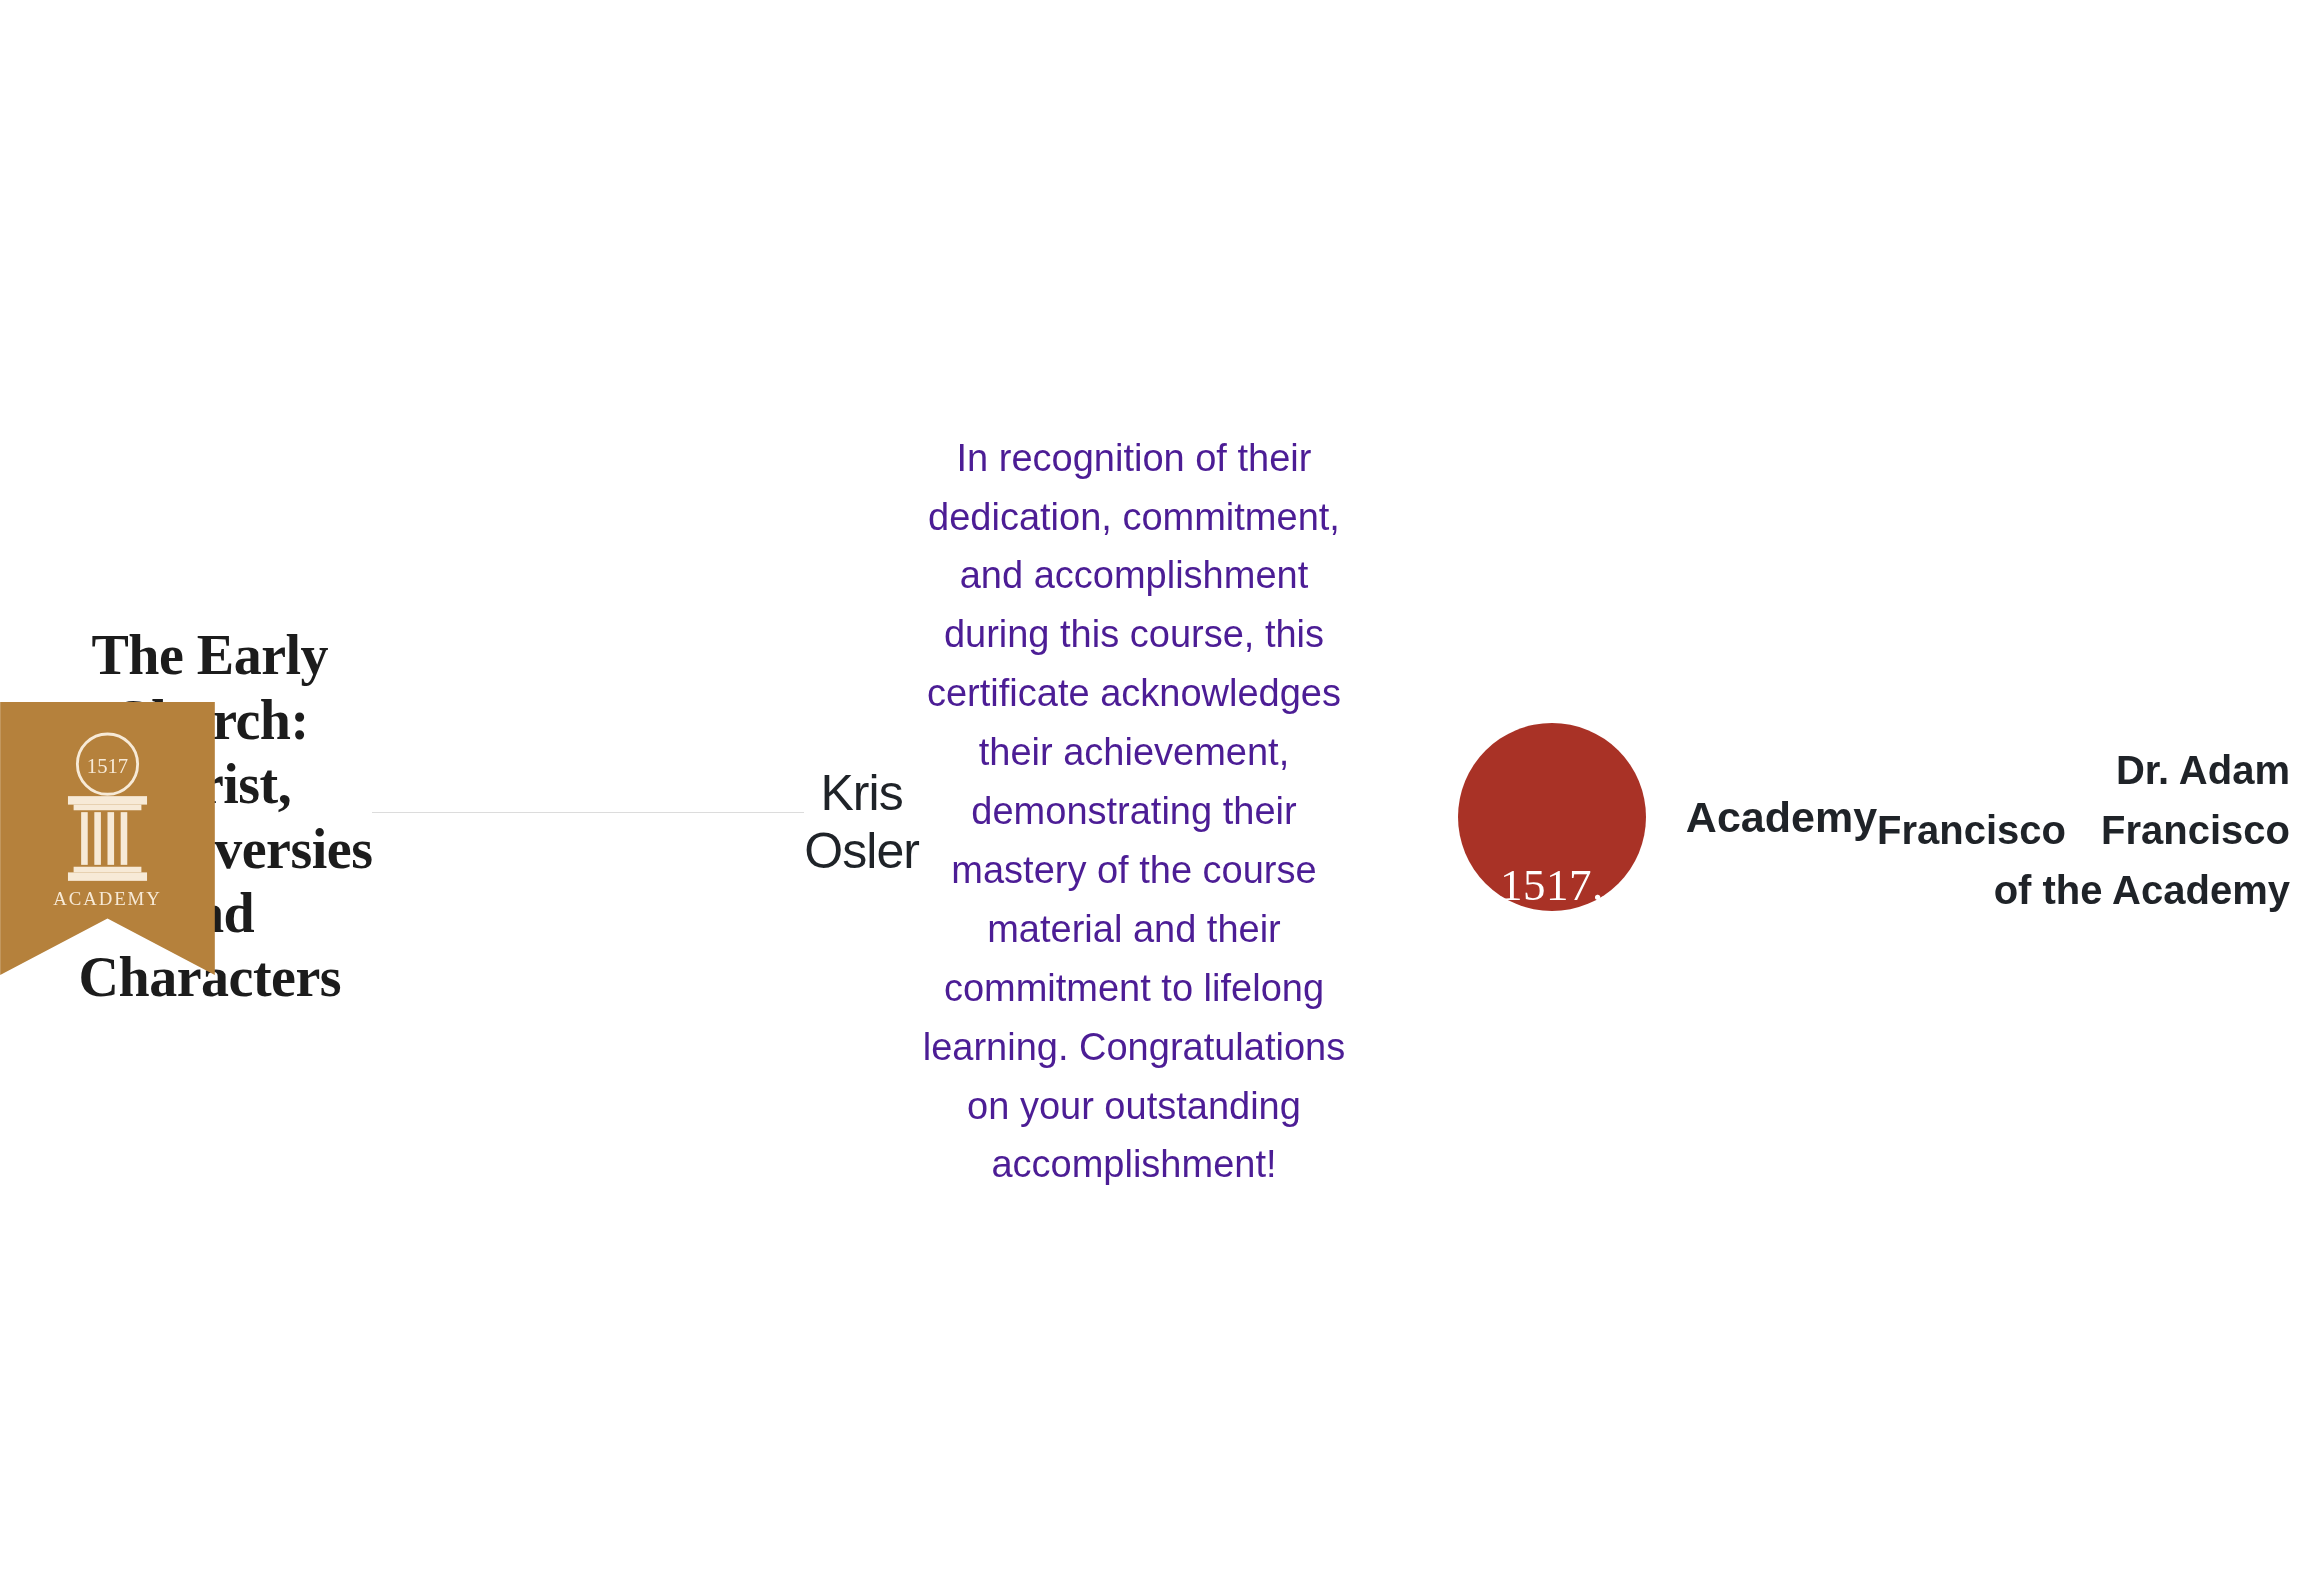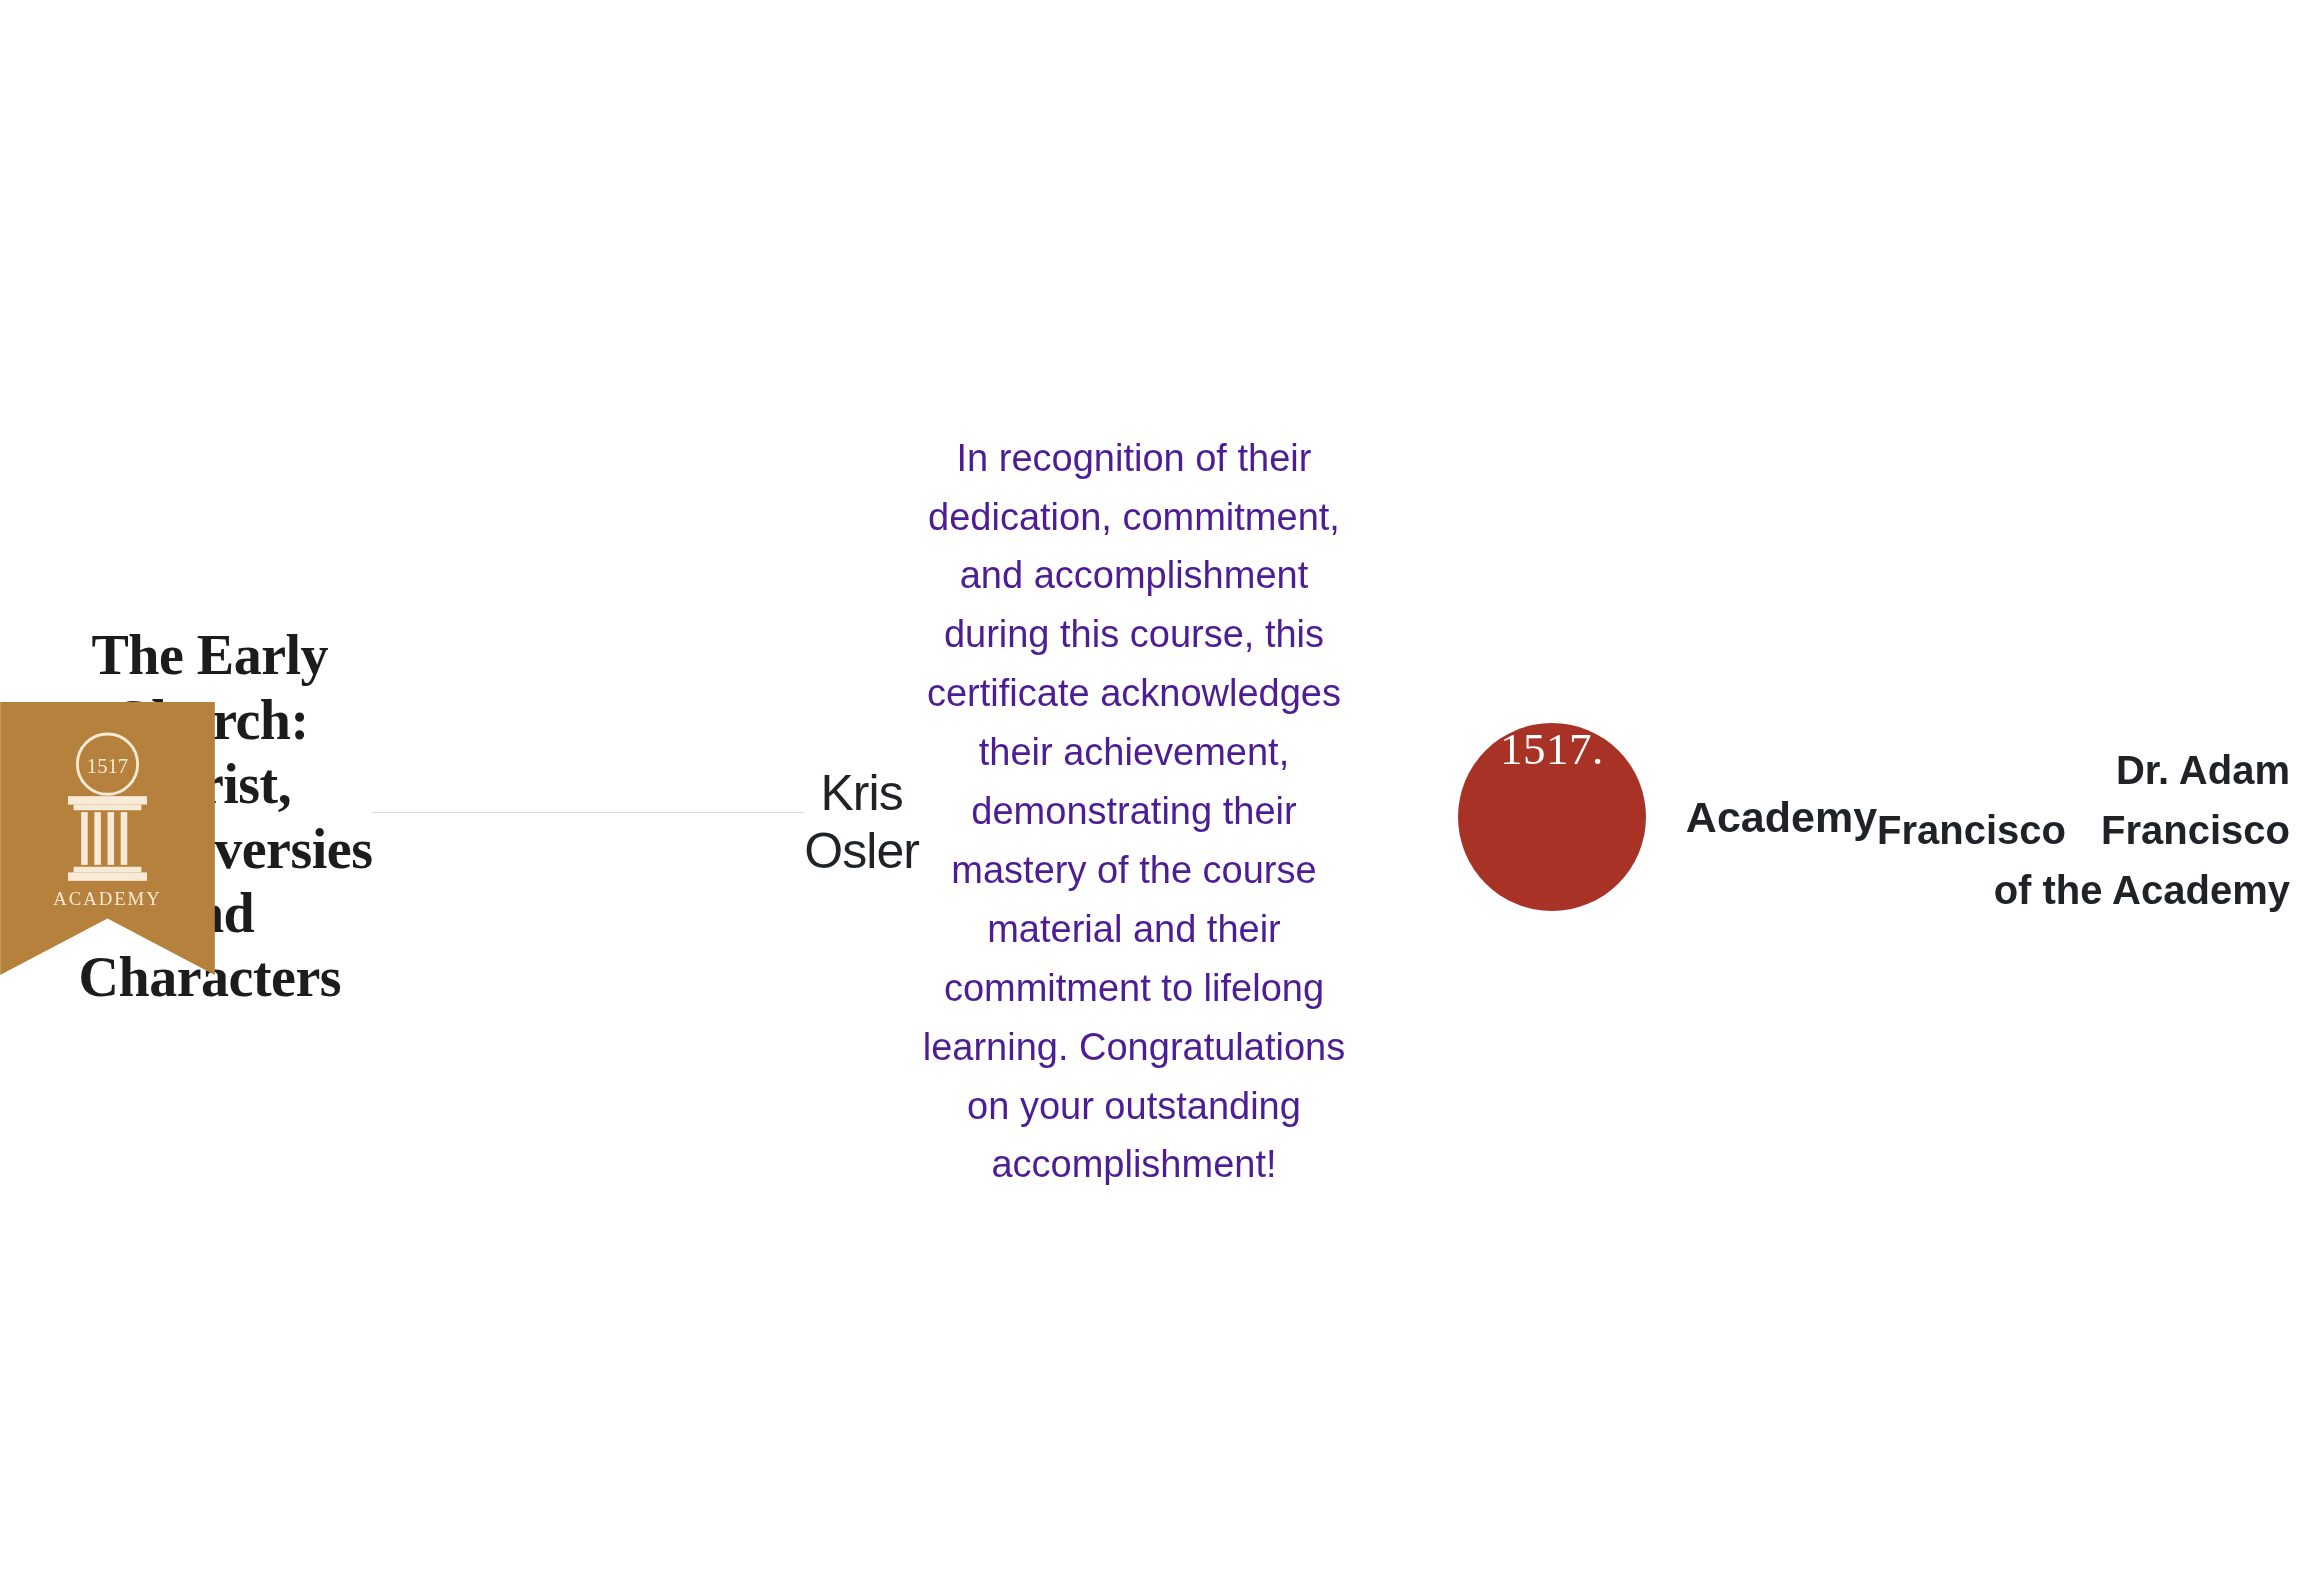--- a/index.html
+++ b/index.html
@@ -98,21 +98,21 @@
     align-items: center;
     gap: 40px;
     padding-left: 109px;
   }
   .seal {
     width: 188px;
     height: 188px;
     border-radius: 50%;
     background: #a93226;
     display: flex;
-    align-items: flex-start;
+    align-items: flex-end;
     justify-content: center;
     flex: none;
   }
   .seal-text {
     font-family: "Liberation Serif", serif;
     color: #ffffff;
     font-size: 45px;
     letter-spacing: 0.5px;
   }
   .issuer-name {

